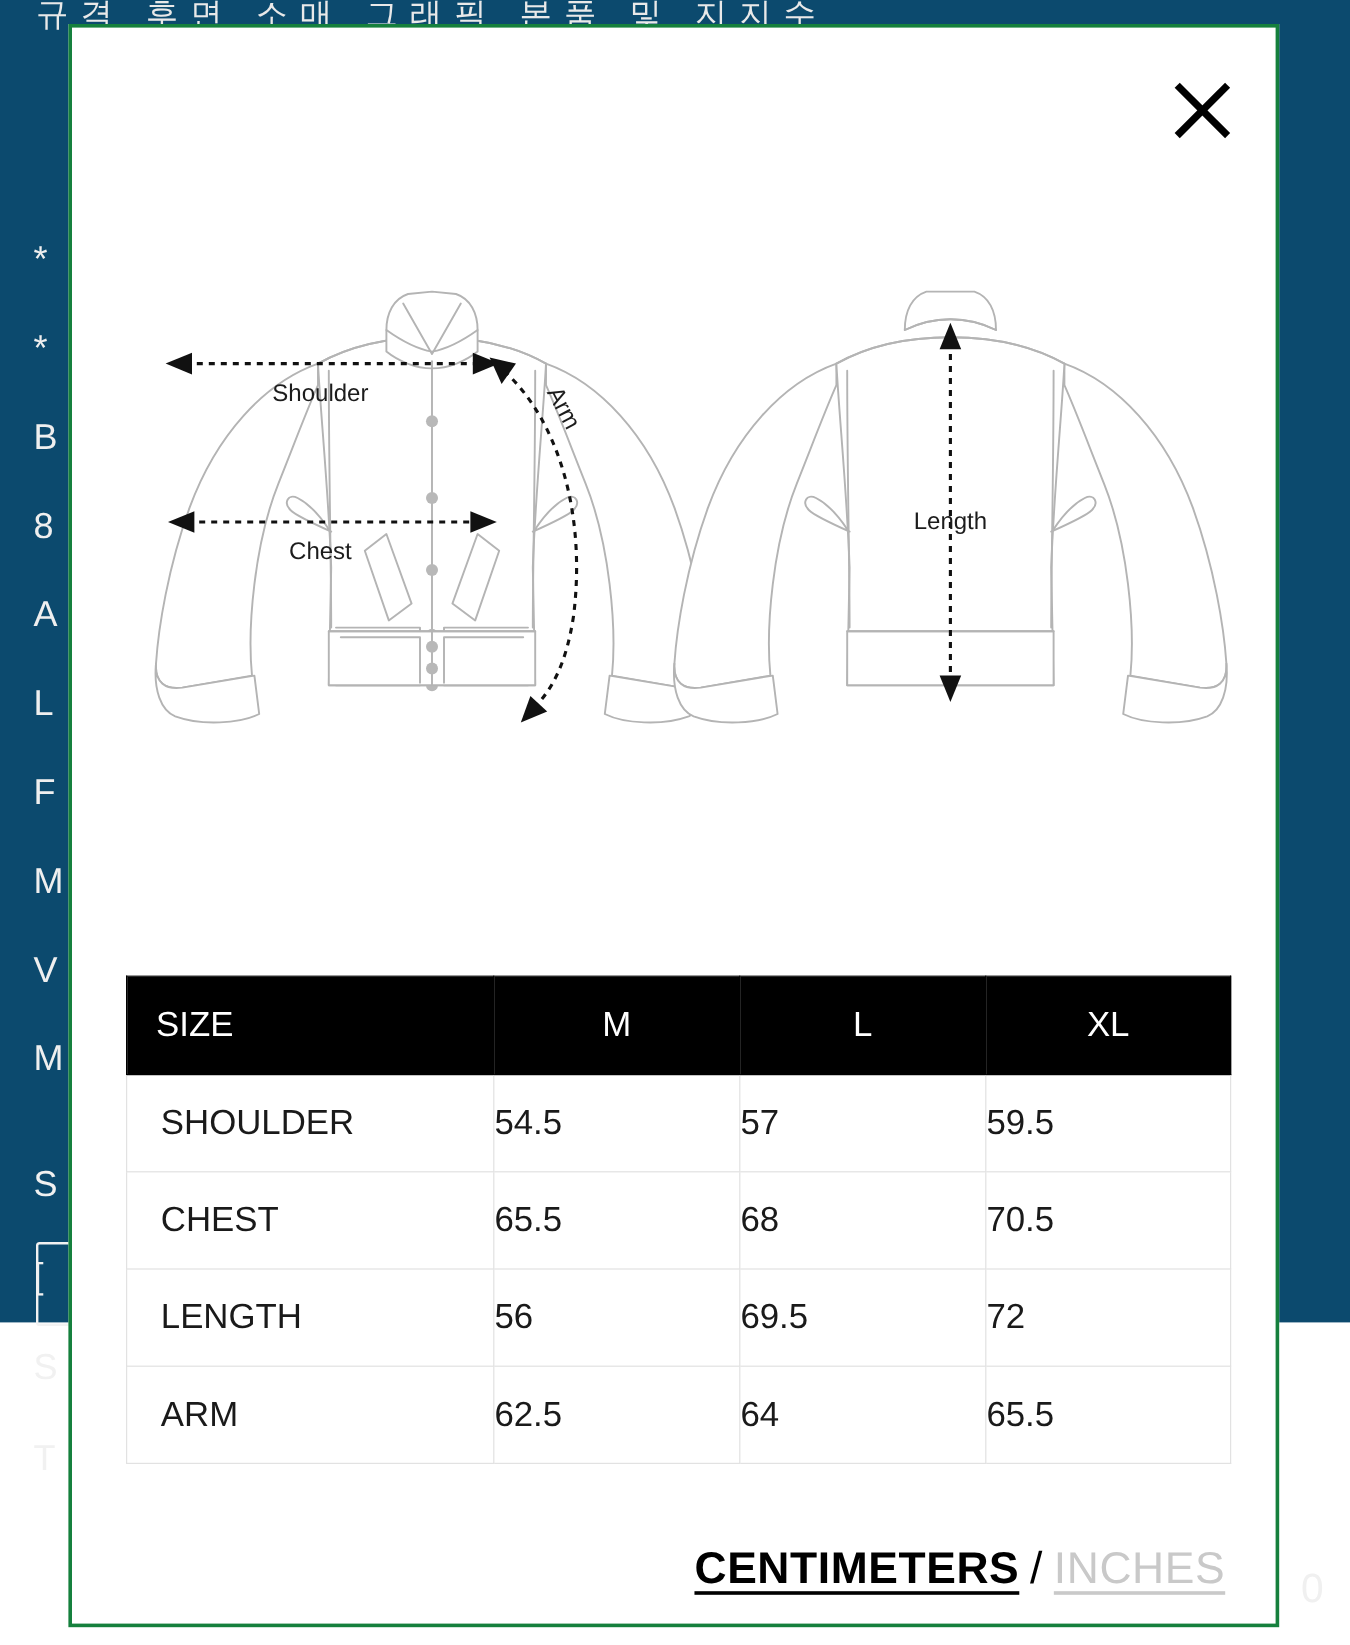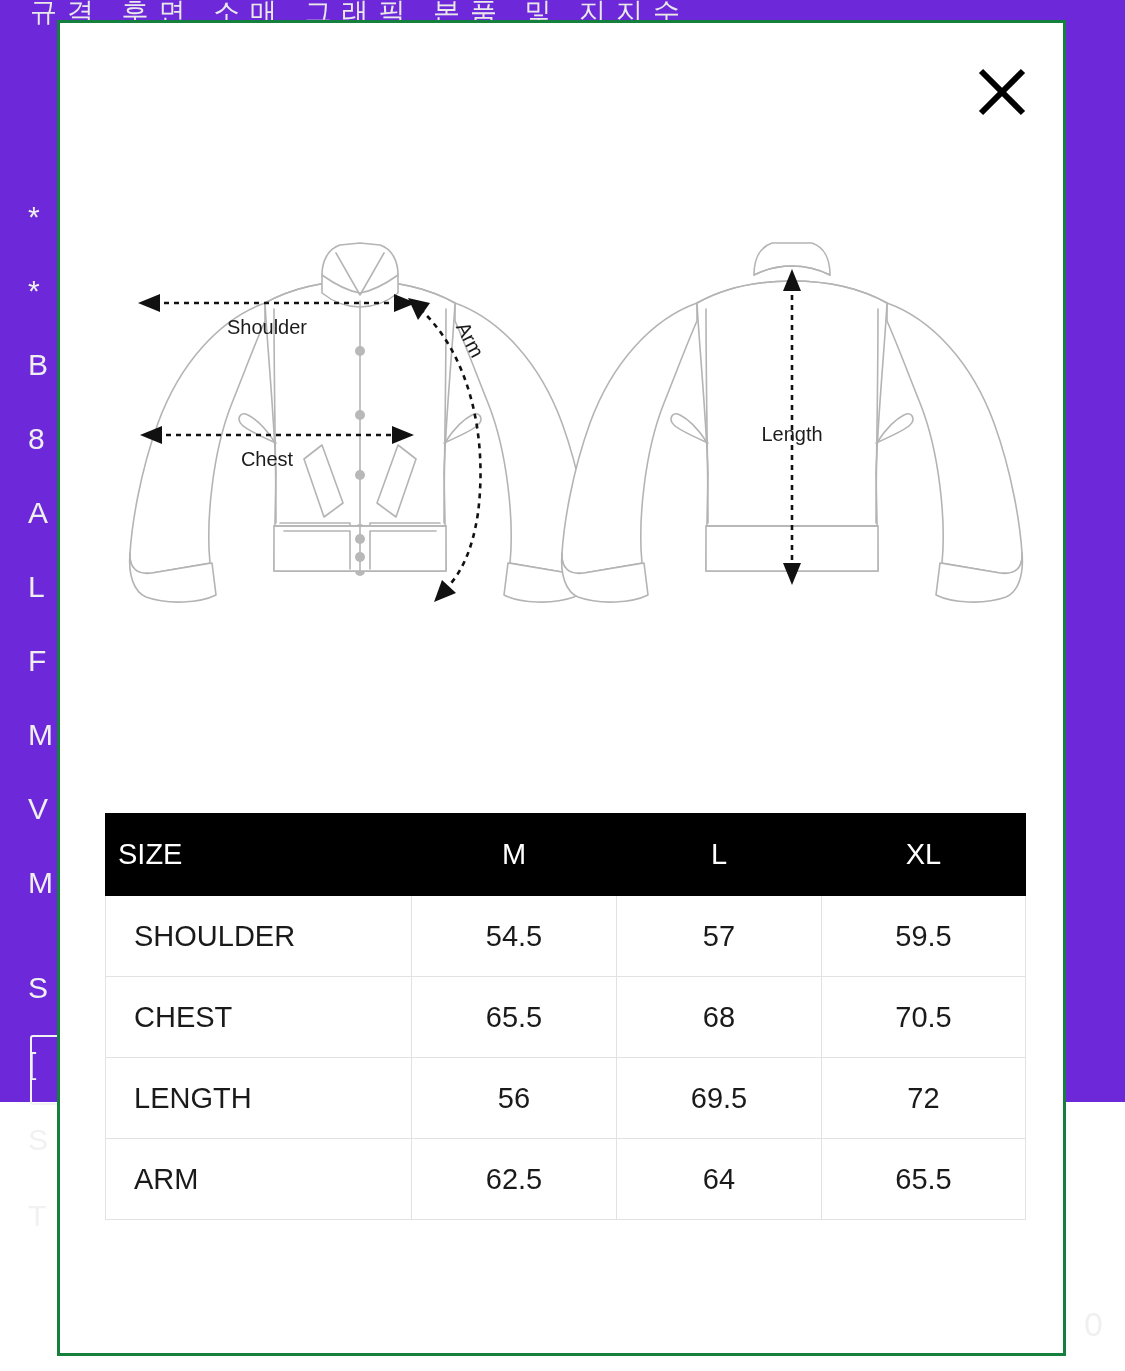--- a/index.html
+++ b/index.html
@@ -9,21 +9,21 @@
     height: 1371px;
     overflow: hidden;
     background: #ffffff;
     font-family: "Liberation Sans", sans-serif;
   }
 
   #page {
     position: relative;
     width: 1125px;
     height: 1102px;
-    background: #6d28d9;
+    background: #0c4a6e;
   }
 
   
   .bg-layer {
     position: absolute;
     inset: 0;
     color: #ededed;
     font-family: "Liberation Sans", sans-serif;
     user-select: none;
   }
@@ -121,28 +121,28 @@
     background: #000000;
     color: #ffffff;
     font-size: 29px;
     font-weight: 400;
     height: 82px;
     text-align: center;
     border: 1px solid #000;
   }
   #size-table thead th.first {
     text-align: left;
-    padding-left: 12px;
+    padding-left: 24px;
   }
   #size-table tbody td {
     height: 81px;
     font-size: 29px;
     font-weight: 400;
     color: #1a1a1a;
-    text-align: center;
+    text-align: left;
     border: 1px solid #e2e2e2;
     background: #ffffff;
   }
   #size-table tbody td.first {
     text-align: left;
     padding-left: 28px;
   }
   #size-table col.c0 { width: 306px; }
   #size-table col.c1 { width: 205px; }
   #size-table col.c2 { width: 205px; }
@@ -390,15 +390,20 @@
         </tr>
         <tr>
           <td class="first">ARM</td>
           <td>62.5</td>
           <td>64</td>
           <td>65.5</td>
         </tr>
       </tbody>
     </table>
 
+    <div id="units">
+      <button class="unit active">CENTIMETERS</button>
+      <span class="sep">/</span>
+      <button class="unit inactive">INCHES</button>
+    </div>
 
   </div>
 </div>
 
 </body></html>

